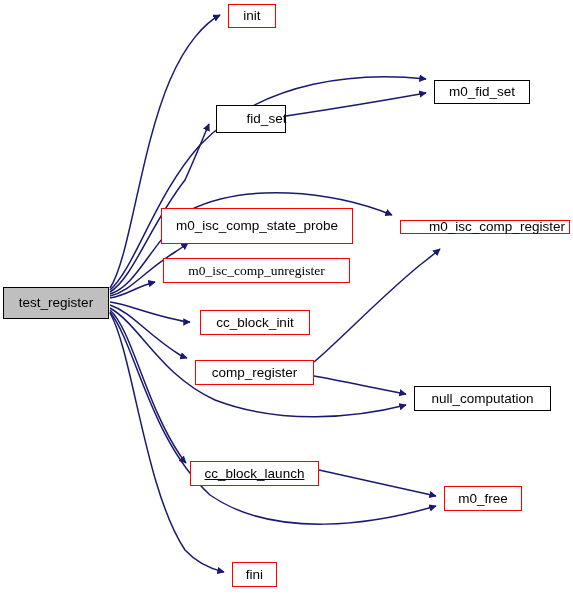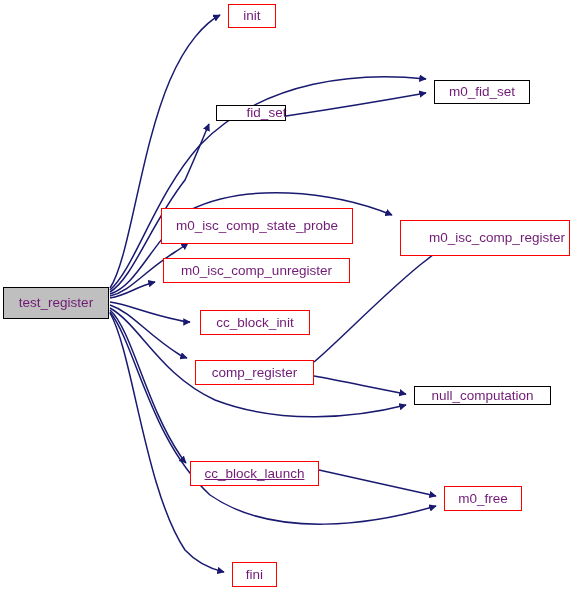--- a/index.html
+++ b/index.html
@@ -29,21 +29,21 @@
   .node {
     position: absolute;
     box-sizing: border-box;
     display: flex;
     align-items: center;
     justify-content: center;
     background: #ffffff;
     border: 1px solid #000000;
     font-family: "Liberation Sans", sans-serif;
     font-size: 13.5px;
-    color: #701a75;
+    color: #000000;
     white-space: nowrap;
     letter-spacing: 0px;
     line-height: 1;
   }
   .node.red {
     border-color: #ff0000;
   }
   .node.black {
     border-color: #000000;
   }
@@ -89,39 +89,39 @@
   <div id="nodes">
       <div class="node black current" style="left: 3px; top: 287px; width: 106px; height: 32px;">
         <span class="node-label">test_register</span>
       </div>
       <div class="node red" style="left: 228px; top: 4px; width: 48px; height: 24px;">
         <span class="node-label">init</span>
       </div>
       <div class="node black" style="left: 434px; top: 80px; width: 96px; height: 24px;">
         <span class="node-label">m0_fid_set</span>
       </div>
-      <div class="node black" style="left: 216px; top: 105px; width: 70px; height: 16px; padding-left: 31px;">
+      <div class="node black" style="left: 216px; top: 105px; width: 70px; height: 28px; padding-left: 31px;">
         <span class="node-label">fid_set</span>
       </div>
       <div class="node red" style="left: 161px; top: 208px; width: 192px; height: 36px;">
         <span class="node-label">m0_isc_comp_state_probe</span>
       </div>
-      <div class="node red" style="left: 400px; top: 220px; width: 170px; height: 36px; padding-left: 24px;">
+      <div class="node red" style="left: 400px; top: 220px; width: 170px; height: 14px; padding-left: 24px;">
         <span class="node-label">m0_isc_comp_register</span>
       </div>
-      <div class="node red" style="left: 163px; top: 258px; width: 187px; height: 25px;">
+      <div class="node red" style="left: 163px; top: 258px; width: 187px; height: 25px; font-family: Liberation Serif, serif;">
         <span class="node-label">m0_isc_comp_unregister</span>
       </div>
       <div class="node red" style="left: 200px; top: 310px; width: 110px; height: 25px;">
         <span class="node-label">cc_block_init</span>
       </div>
       <div class="node red" style="left: 195px; top: 360px; width: 119px; height: 25px;">
         <span class="node-label">comp_register</span>
       </div>
-      <div class="node black" style="left: 414px; top: 386px; width: 137px; height: 19px;">
+      <div class="node black" style="left: 414px; top: 386px; width: 137px; height: 25px;">
         <span class="node-label">null_computation</span>
       </div>
       <div class="node red" style="left: 190px; top: 461px; width: 129px; height: 25px; text-decoration: underline;">
         <span class="node-label">cc_block_launch</span>
       </div>
       <div class="node red" style="left: 444px; top: 486px; width: 78px; height: 25px;">
         <span class="node-label">m0_free</span>
       </div>
       <div class="node red" style="left: 232px; top: 562px; width: 45px; height: 25px;">
         <span class="node-label">fini</span>

